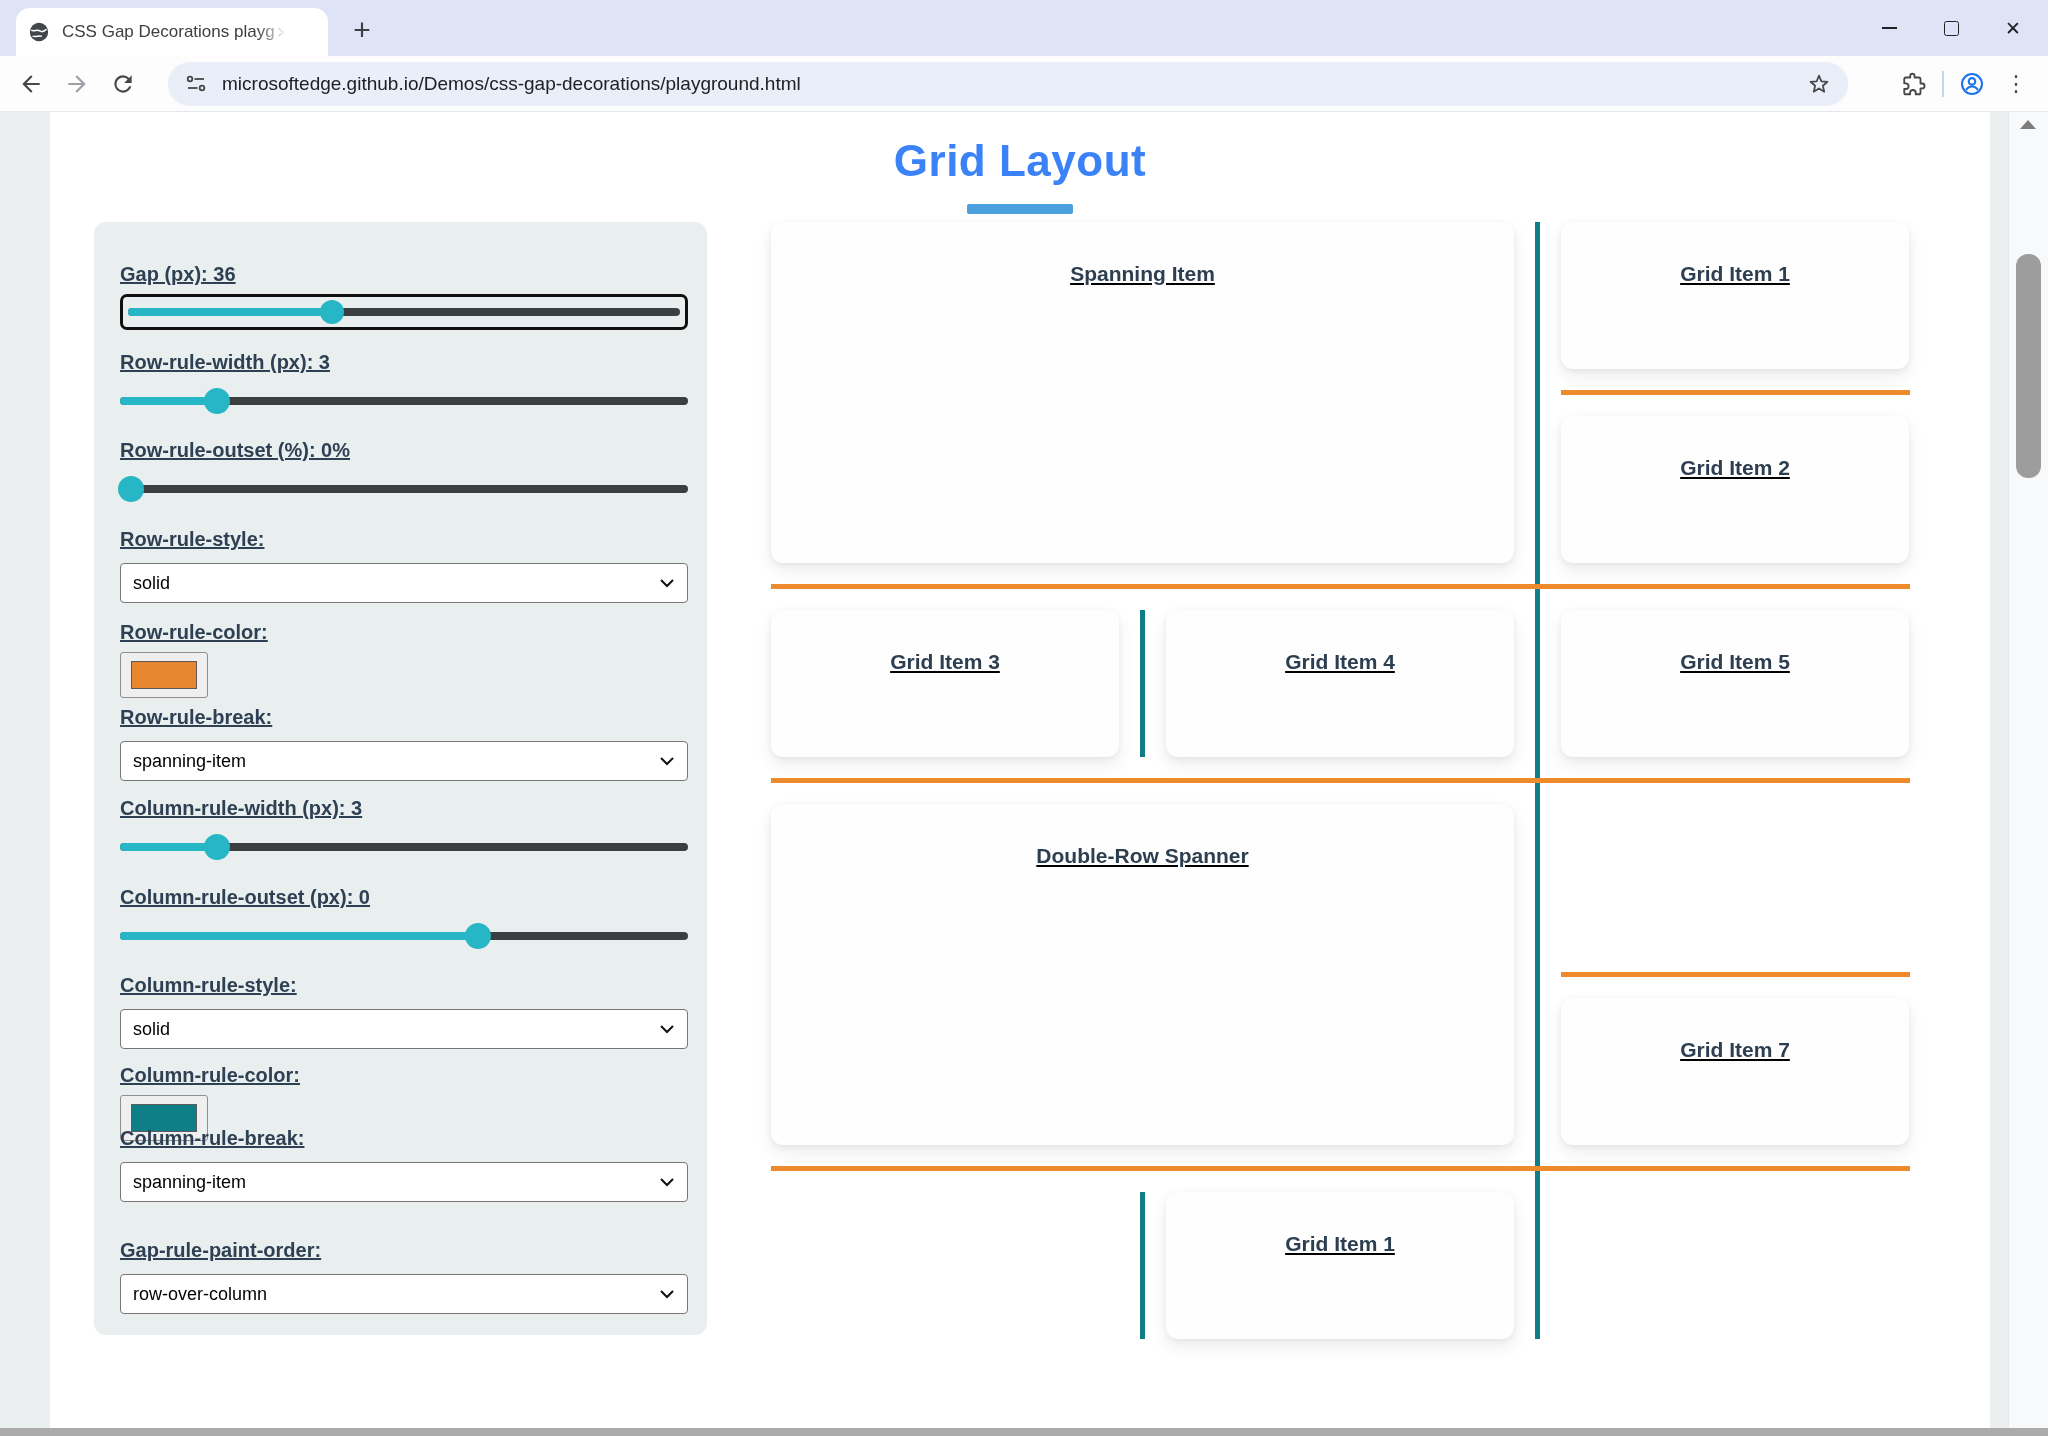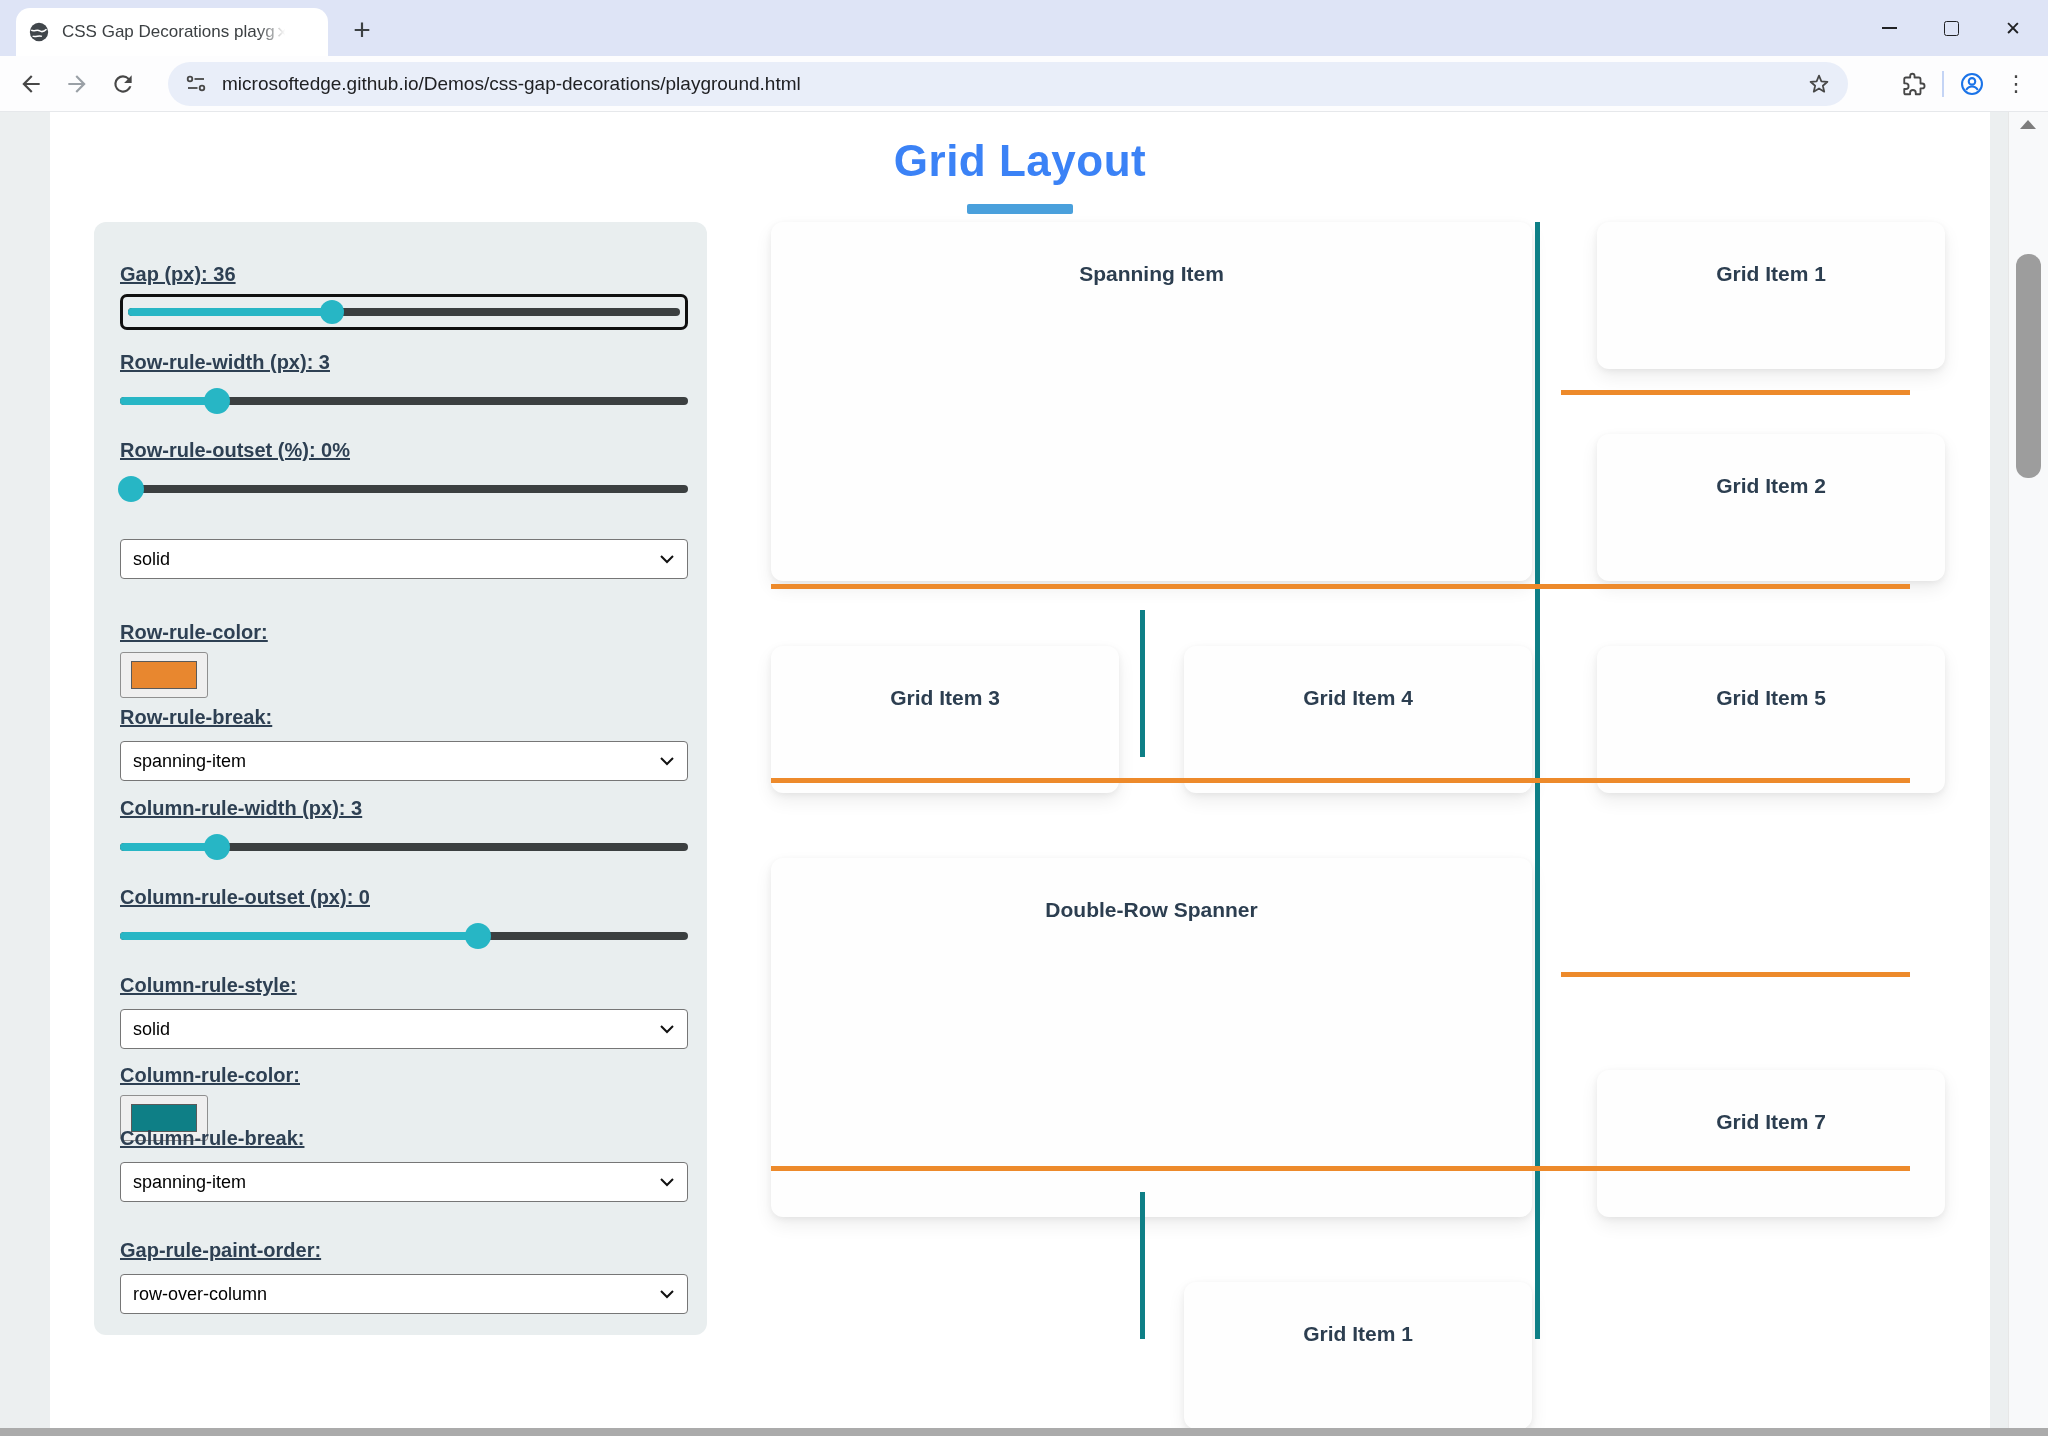--- a/index.html
+++ b/index.html
@@ -61,21 +61,21 @@
   .selectbox{margin-top:12px;height:40px;background:#fff;border:1px solid #767676;border-radius:4px;
              display:flex;align-items:center;justify-content:space-between;padding:0 12px;box-sizing:border-box;}
   .select-text{font-size:18px;color:#000;}
   .chev{width:16px;height:10px;}
   .swatch{margin-top:8px;width:88px;height:46px;background:#efefef;border:1px solid #8f8f8f;border-radius:3px;
           padding:8px 10px;box-sizing:border-box;}
   .swatch-inner{width:100%;height:100%;border:1px solid #5a5a5a;box-sizing:border-box;}
 
   
   .grid{position:absolute;left:721px;top:110px;width:1139px;height:1117px;
-        display:grid;grid-template-columns:repeat(3,348px);grid-template-rows:repeat(6,147px);gap:65px;}
+        display:grid;grid-template-columns:repeat(3,348px);grid-template-rows:repeat(6,147px);gap:47px;text-decoration:underline;}
   .card{background:#fefefe;border-radius:12px;box-shadow:0 2px 6px rgba(0,0,0,.06),0 8px 18px rgba(0,0,0,.07);
         text-align:center;padding-top:40px;box-sizing:border-box;
         font-size:21px;font-weight:700;color:#2c3e50;z-index:0;}
   .rule{position:absolute;}
   .rule-col{width:5px;z-index:1;}
   .rule-row{height:5px;z-index:2;}
 
   
   .scrollbar{position:absolute;left:2008px;top:112px;width:40px;height:1324px;background:#f8f9fa;
              border-left:1px solid #e7e7e7;box-sizing:border-box;}
@@ -190,20 +190,21 @@
       <div class="group" style="top:216px">
         <span class="glabel">Row-rule-outset (%): 0%</span>
         <div class="slider">
           <div class="track"></div>
           <div class="fill" style="width: 2%;"></div>
           <div class="thumb" style="left: 2%;"></div>
         </div>
       </div>
 
       <div class="group" style="top:305px">
+        <span class="glabel">Row-rule-style:</span>
         <div class="selectbox">
           <span class="select-text">solid</span>
           <svg class="chev" viewBox="0 0 16 10">
               <polyline points="2,2 8,8 14,2" fill="none" stroke="#111" stroke-width="2"></polyline>
             </svg>
         </div>
       </div>
 
       <div class="group" style="top:398px">
         <span class="glabel">Row-rule-color:</span>

